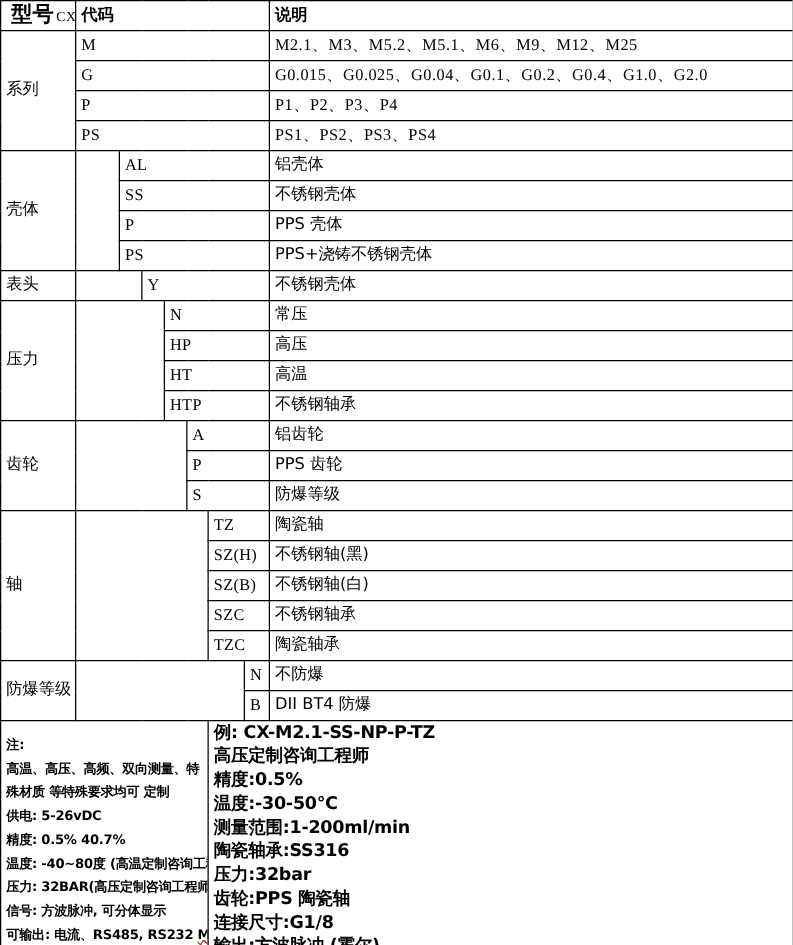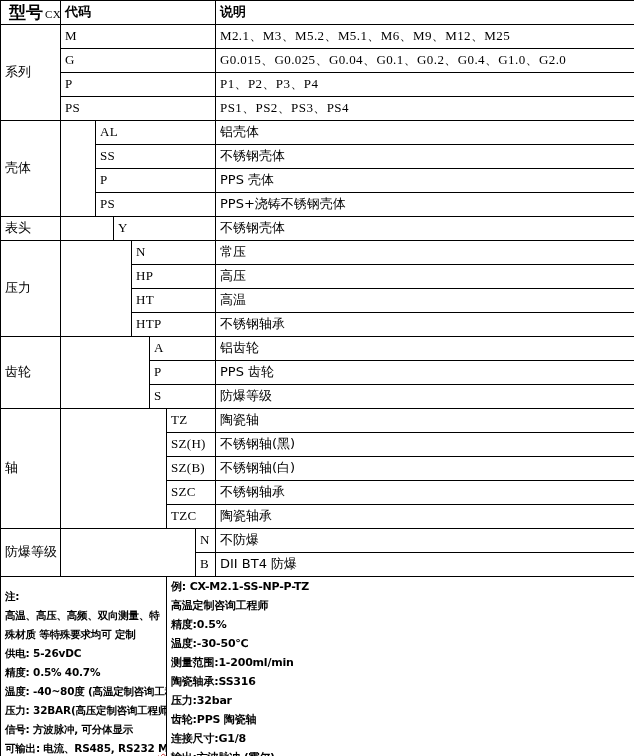--- a/index.html
+++ b/index.html
@@ -100,21 +100,21 @@
     line-height: 19px;
     white-space: nowrap;
     letter-spacing: -0.2px;
   }
   .note-line.wrap {
     white-space: normal;
   }
   .ex-line {
     font-family: "DejaVu Sans", "Liberation Sans", sans-serif;
     font-weight: bold;
-    font-size: 11px;
+    font-size: 14px;
     line-height: 19px;
     white-space: nowrap;
     letter-spacing: -0.2px;
   }
   .ul-wavy {
     text-decoration: underline;
     text-decoration-style: wavy;
     text-decoration-color: #c03030;
     text-decoration-thickness: 1px;
   }
@@ -252,21 +252,21 @@
             <div class="note-line wrap">高温、高压、高频、双向测量、特殊材质 等特殊要求均可 定制</div>
             <div class="note-line">供电: 5-26vDC</div>
             <div class="note-line">精度: 0.5%  40.7%</div>
             <div class="note-line">温度: -40~80度 (高温定制咨询工程师)</div>
             <div class="note-line">压力: 32BAR(高压定制咨询工程师)</div>
             <div class="note-line">信号: 方波脉冲, 可分体显示</div>
             <div class="note-line">可输出: 电流、RS485, RS232  <span class="ul-wavy">Modbus</span></div>
           </td>
           <td colspan="3">
             <div class="ex-line">例: CX-M2.1-SS-NP-P-TZ</div>
-            <div class="ex-line">高温定制咨询工程师</div>
+            <div class="ex-line">高压定制咨询工程师</div>
             <div class="ex-line">精度:0.5%</div>
             <div class="ex-line">温度:-30-50℃</div>
             <div class="ex-line">测量范围:1-200ml/min</div>
             <div class="ex-line">陶瓷轴承:SS316</div>
             <div class="ex-line">压力:32bar</div>
             <div class="ex-line">齿轮:PPS  陶瓷轴</div>
             <div class="ex-line">连接尺寸:G1/8</div>
             <div class="ex-line">输出:方波脉冲 (霍尔)</div>
           </td>
         </tr>

